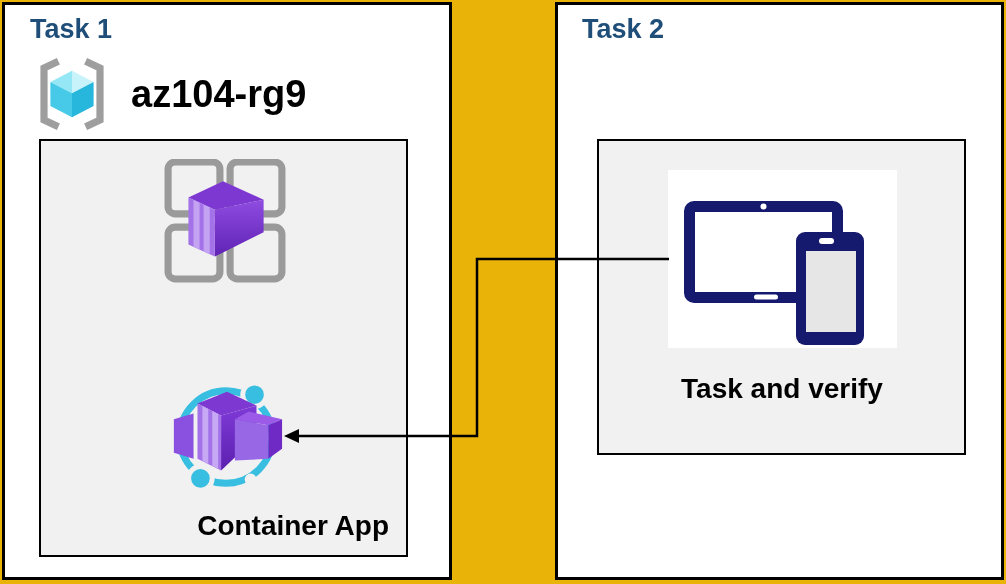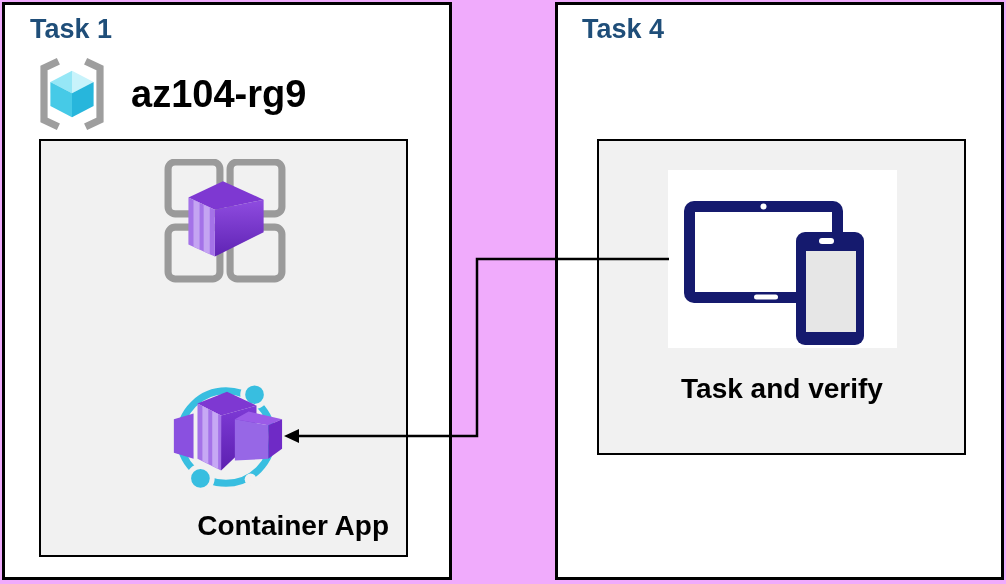--- a/index.html
+++ b/index.html
@@ -1,17 +1,17 @@
 <!DOCTYPE html>
 <html><head>
 <meta charset="utf-8">
 <style>
   html,body{margin:0;padding:0;background:#fff;}
   .canvas{
-    position:relative;width:1006px;height:584px;background:#f0abfc;
+    position:relative;width:1006px;height:584px;background:#eab308;
     font-family:"Liberation Sans",sans-serif;overflow:hidden;
   }
   .abs{position:absolute;}
   .task-box{border:3px solid #000;background:#fff;box-sizing:border-box;}
   .task-title{font-size:27px;font-weight:bold;color:#1F4E79;white-space:nowrap;}
   .gray-box{background:#F1F1F1;border:2px solid #000;box-sizing:border-box;}
   .rg-name{font-size:38px;font-weight:bold;color:#000;white-space:nowrap;}
   .item-label{font-size:28px;line-height:35px;font-weight:bold;color:#000;text-align:center;}
   .white-rect{background:#fff;}
   svg{display:block;}
@@ -74,21 +74,21 @@
     <polygon points="37,28.5 43,31.5 43,87.5 37,84.5" fill="#C6A8F4"></polygon>
     <polygon points="47,33.5 53,36.5 53,92.5 47,89.5" fill="#C6A8F4"></polygon>
     <polygon points="70,42 84,34 118,42 104,48" fill="#9B5BE8"></polygon>
     <polygon points="70,42 104,48 104,82 70,84" fill="#9767E6"></polygon>
     <polygon points="104,48 118,42 118,72 104,82" fill="#6F2AC6"></polygon>
   </svg>
   <div class="abs item-label" style="left:59px;top:508px;width:330px;text-align:right;">Container App</div>
 
   <div class="abs task-box" style="left:555px;top:2px;width:449px;height:578px;"></div>
 
-  <div class="abs task-title" style="left:582px;top:14px;">Task 4</div>
+  <div class="abs task-title" style="left:582px;top:14px;">Task 2</div>
 
   <div class="abs gray-box" style="left:597px;top:139px;width:369px;height:316px;"></div>
 
   <div class="abs white-rect" style="left:668px;top:170px;width:229px;height:178px;"></div>
 
   <svg class="abs" style="left:680px;top:197px;" width="190" height="152" viewBox="0 0 190 152">
     <rect x="4" y="4" width="159" height="102" rx="10" fill="#151A6E"></rect>
     <rect x="15" y="15" width="137" height="80" fill="#FFFFFF"></rect>
     <circle cx="83.5" cy="9.5" r="3" fill="#FFFFFF"></circle>
     <rect x="74" y="97.5" width="24" height="5" rx="2.5" fill="#FFFFFF"></rect>

